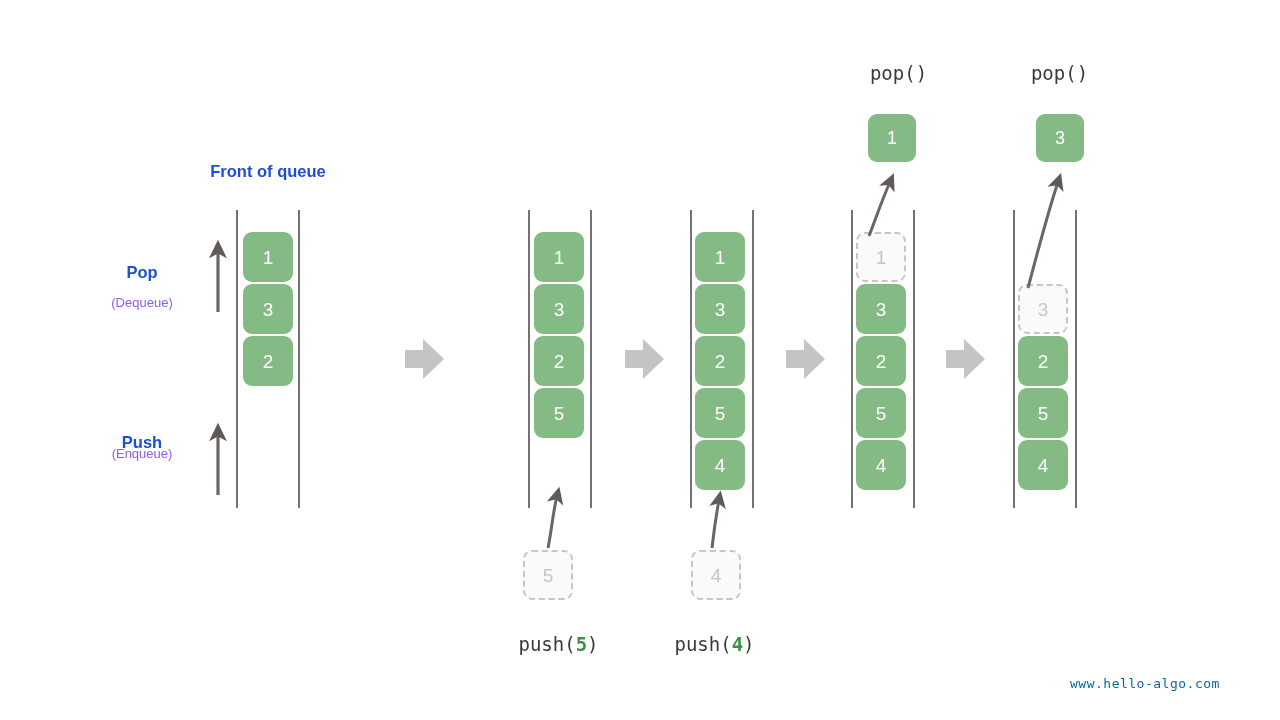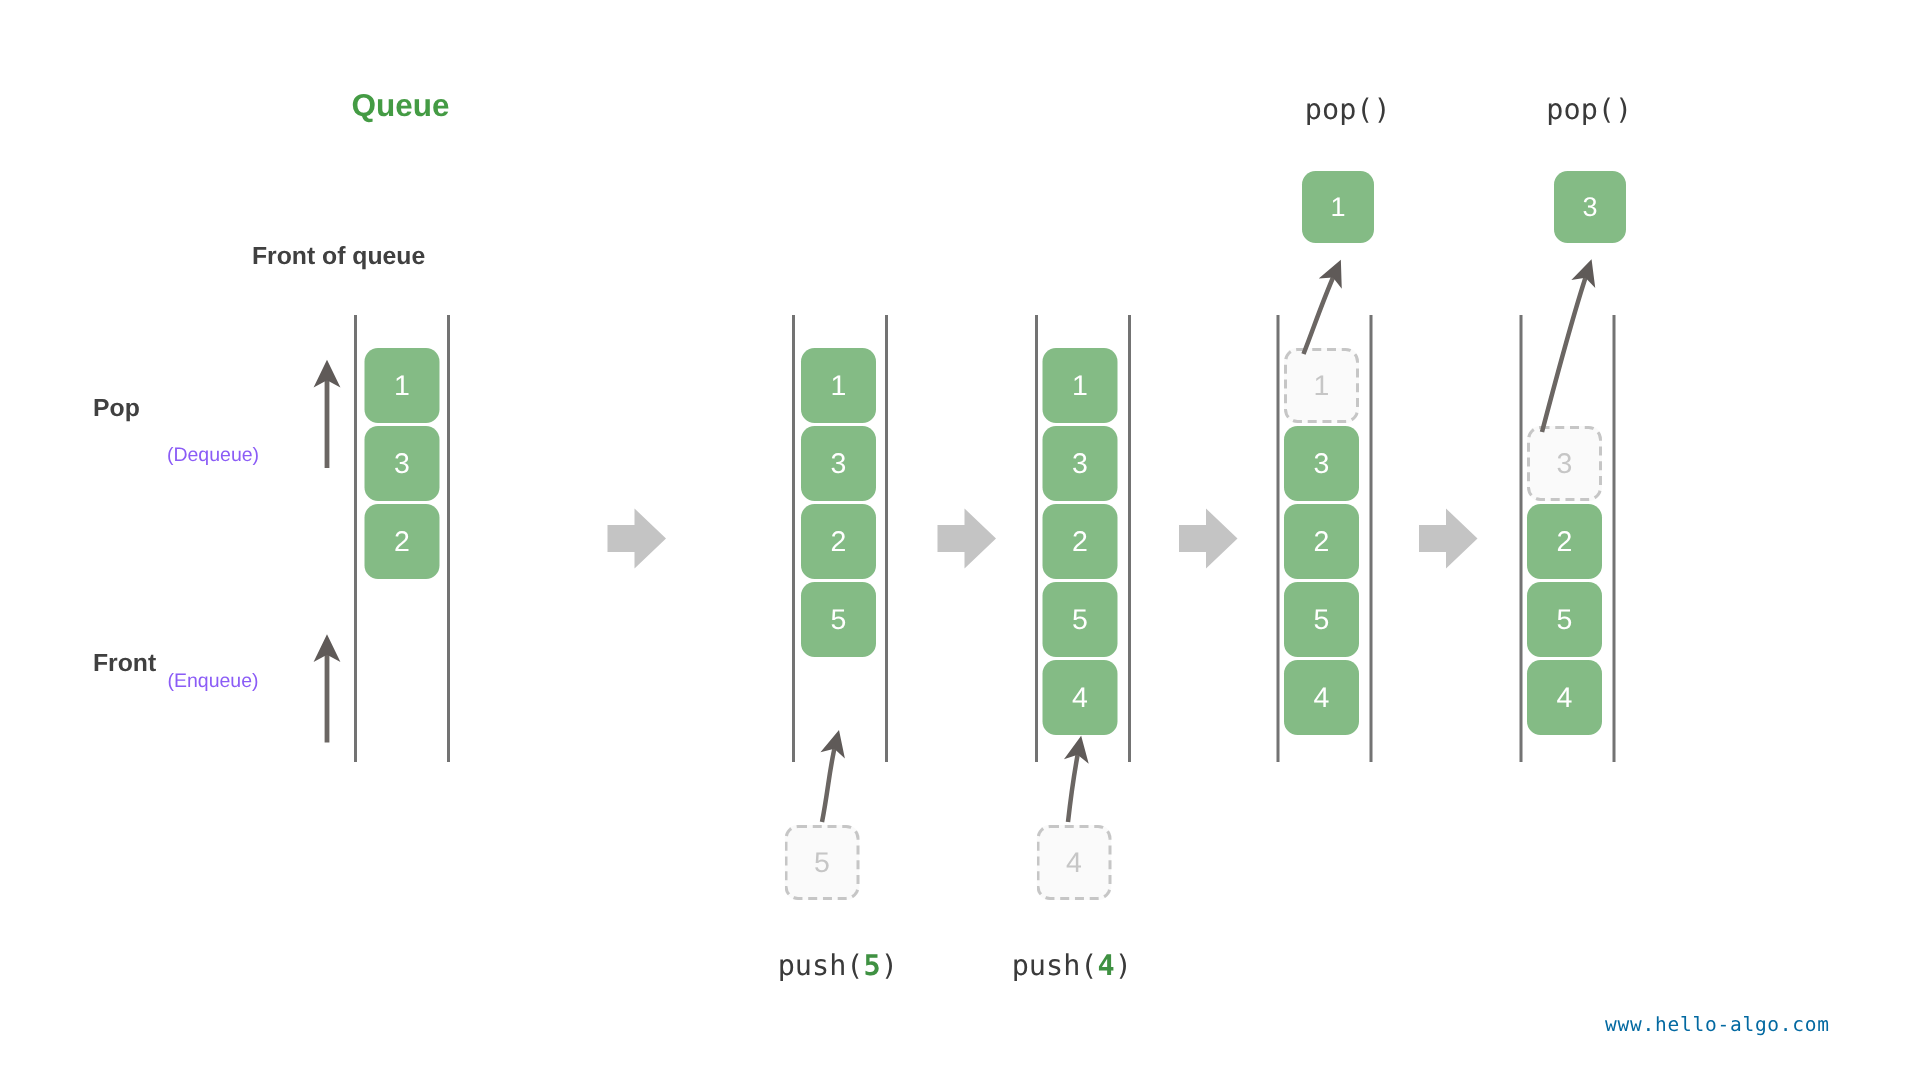--- a/index.html
+++ b/index.html
@@ -28,23 +28,23 @@
     white-space: nowrap;
     left: 0;
     width: 100%;
     text-align: center;
   }
   .bold-label {
     position: absolute;
     font-family: "Liberation Sans", sans-serif;
     font-weight: bold;
     font-size: 16.5px;
-    color: #404040;
-    white-space: nowrap;
-    text-align: left;
+    color: #1d4ed8;
+    white-space: nowrap;
+    text-align: center;
   }
   .plain-label {
     position: absolute;
     font-family: "Liberation Sans", sans-serif;
     font-weight: normal;
     font-size: 13px;
     color: #8b5cf6;
     white-space: nowrap;
     text-align: center;
   }
@@ -113,28 +113,27 @@
     height: 720px;
     pointer-events: none;
     overflow: visible;
   }
 </style>
 </head>
 <body>
 
 <div id="canvas">
 
-  <div class="title" style="top:59px; left:0; width:534px;">Queue</div>
 
   <div class="bold-label" style="top:162px; left:168px; width:200px;">Front of queue</div>
 
   <div class="bold-label" style="top:263px; left:62px; width:160px;">Pop</div>
   <div class="plain-label" style="top:295px; left:62px; width:160px;">(Dequeue)</div>
 
-  <div class="bold-label" style="top:433px; left:62px; width:160px;">Front</div>
+  <div class="bold-label" style="top:433px; left:62px; width:160px;">Push</div>
   <div class="plain-label" style="top:446px; left:62px; width:160px;">(Enqueue)</div>
 
 
   <div class="mono-label" style="top:62px; left:832px; width:133px;">pop()</div>
   <div class="mono-label" style="top:62px; left:993px; width:133px;">pop()</div>
 
   <div class="mono-label" style="top:633px; left:492px; width:133px;">
     <span>push(</span><span class="num">5</span><span>)</span>
   </div>
   <div class="mono-label" style="top:633px; left:648px; width:133px;">

